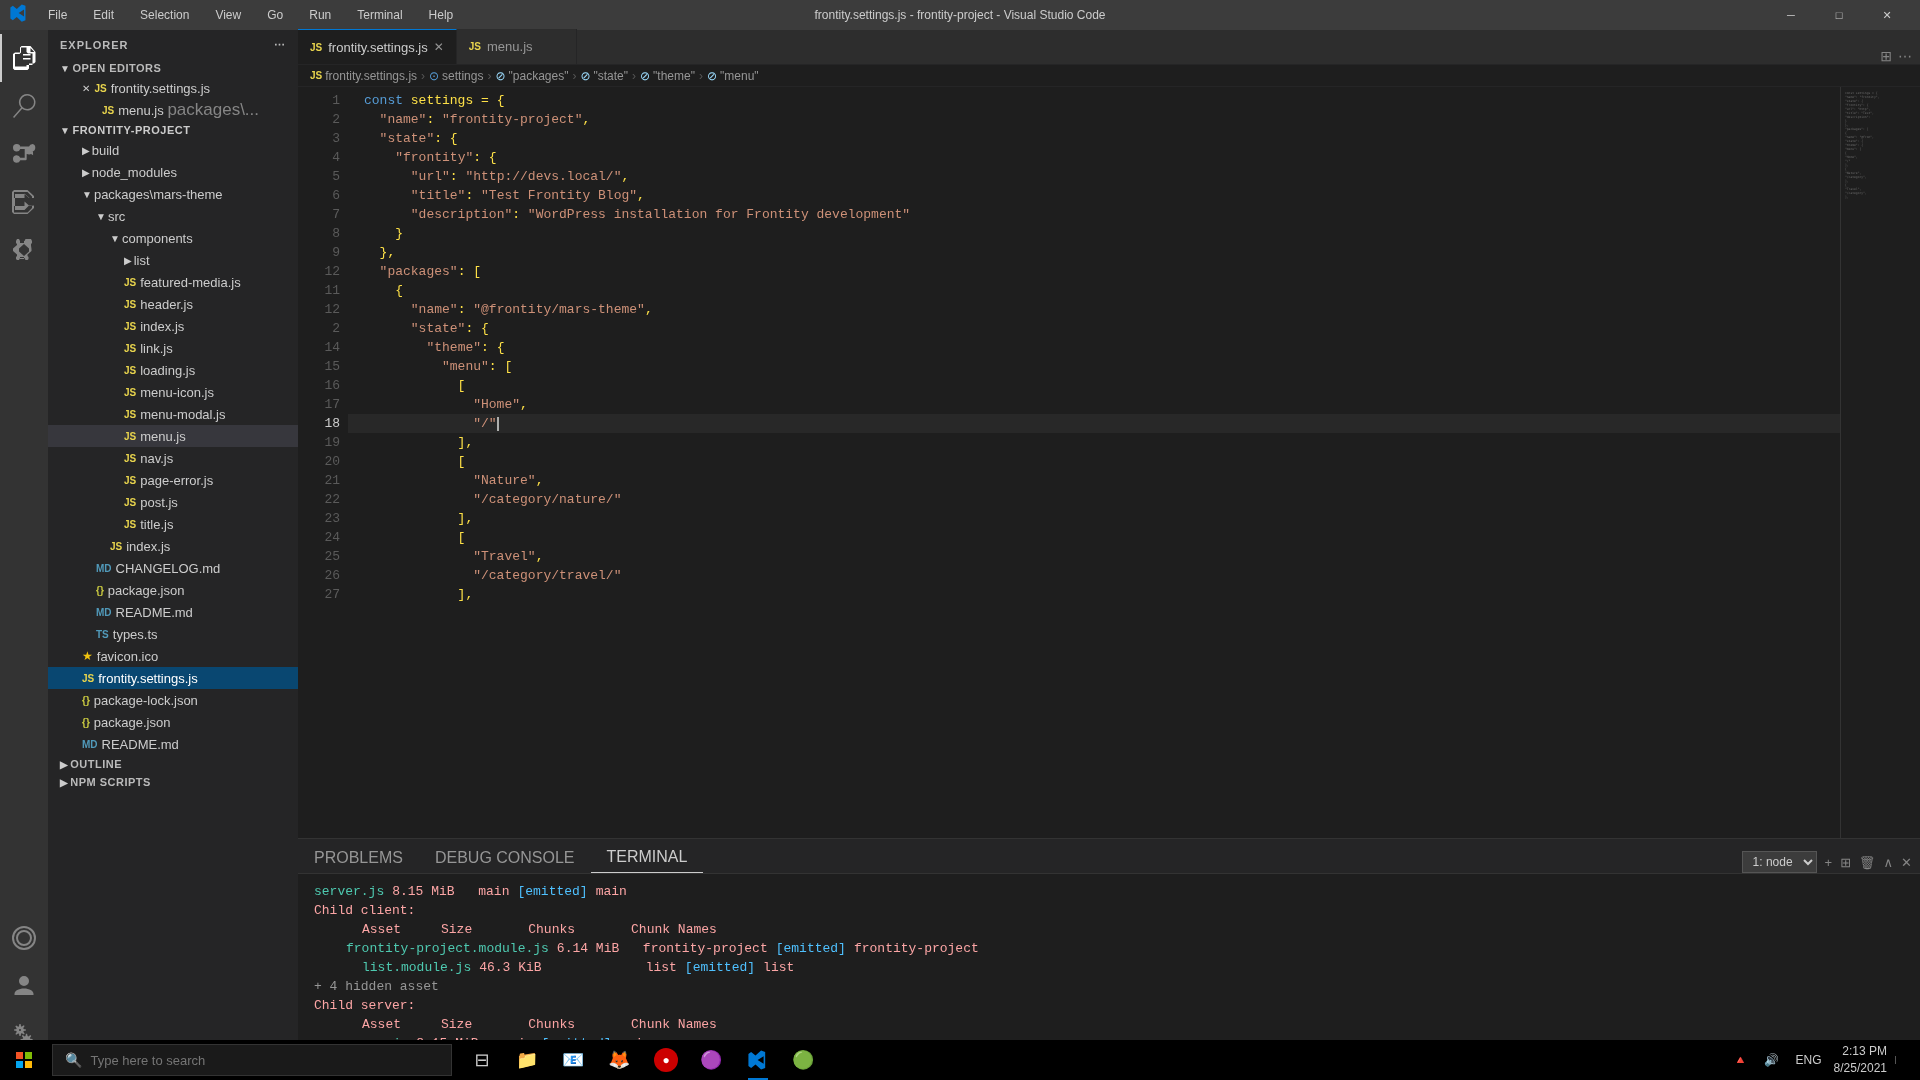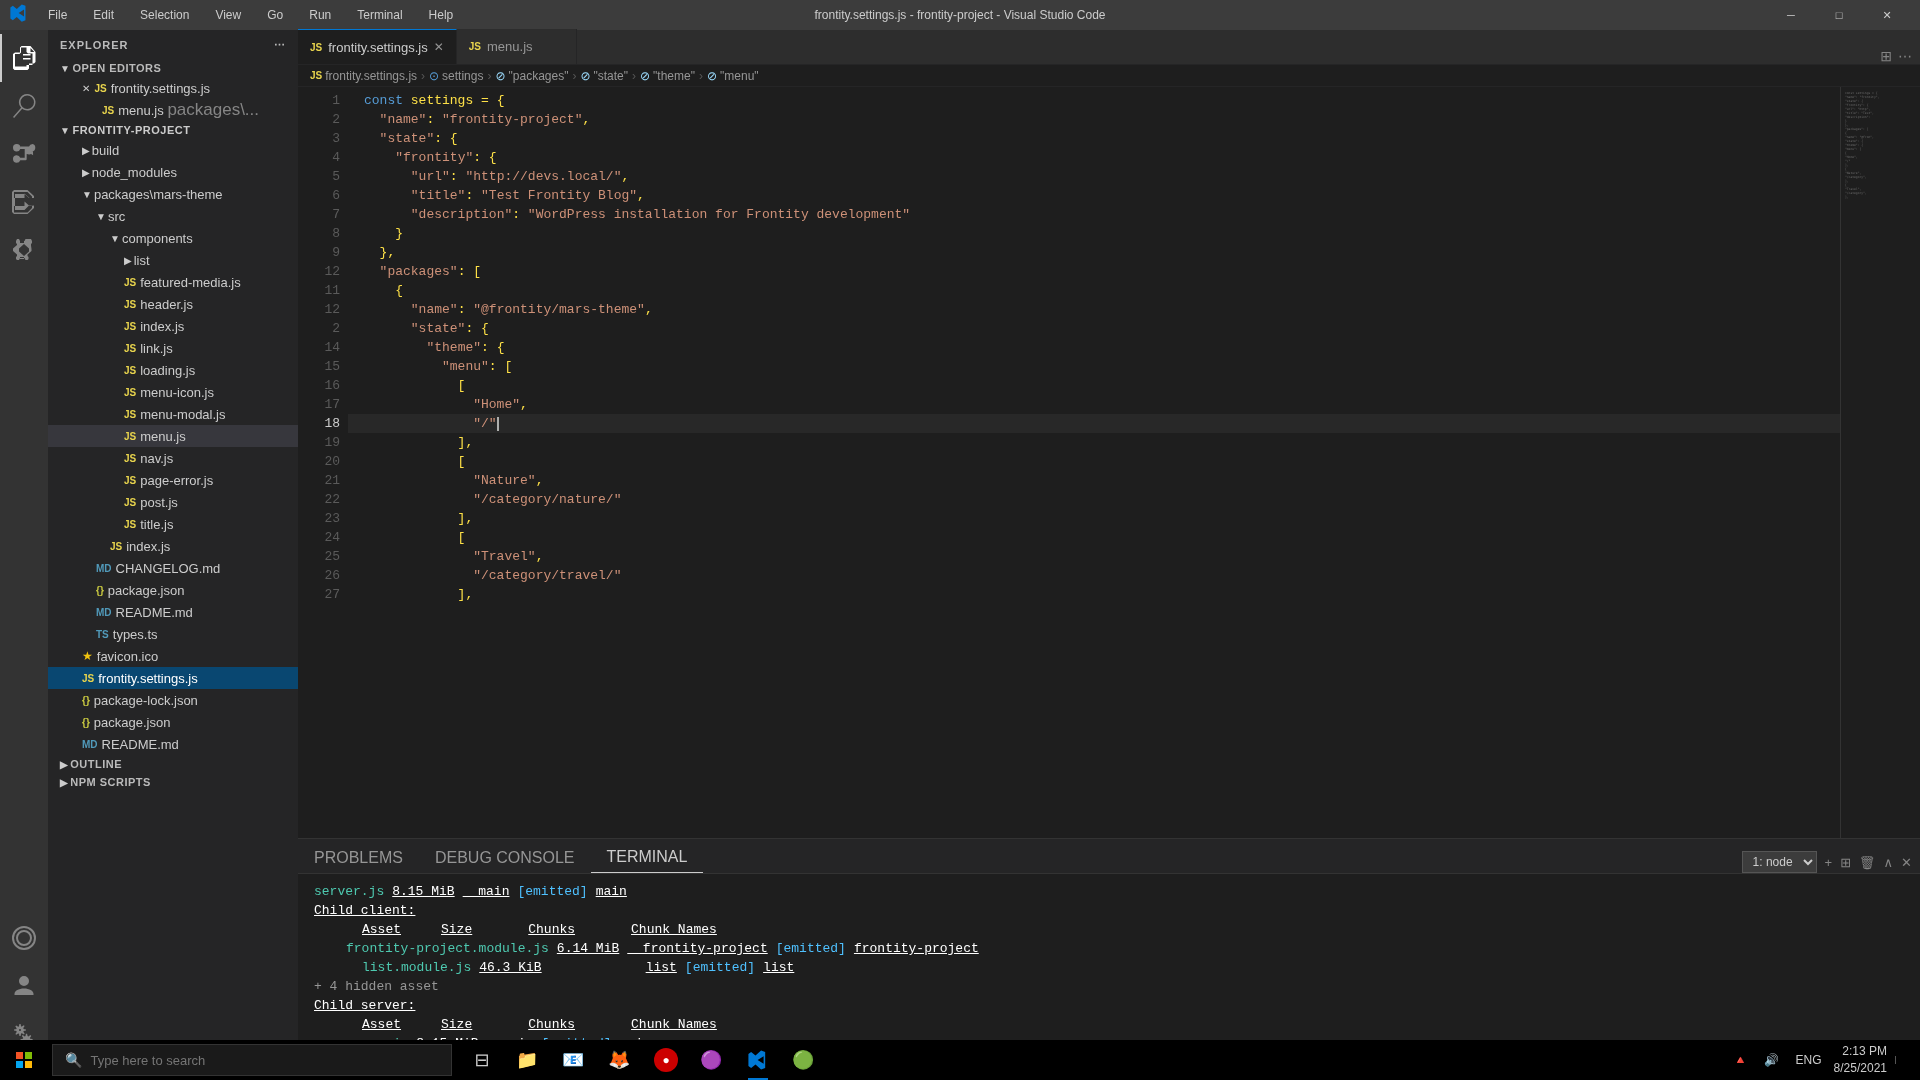--- a/index.html
+++ b/index.html
@@ -83,21 +83,21 @@
     #panel { height: 220px; background: #1e1e1e; border-top: 1px solid #333; display: flex; flex-direction: column; }
     #panel-tabs { height: 35px; background: #252526; display: flex; align-items: flex-end; border-bottom: 1px solid #333; }
     .panel-tab { padding: 6px 16px; cursor: pointer; font-size: 16px; color: #969696; }
     .panel-tab.active { color: #cccccc; border-bottom: 1px solid #cccccc; }
     #panel-right { margin-left: auto; display: flex; align-items: center; padding: 0 8px; gap: 8px; }
     #panel-right span { cursor: pointer; color: #858585; font-size: 13px; }
     #terminal-select { background: #3c3c3c; border: 1px solid #555; color: #cccccc; font-size: 12px; padding: 2px 6px; cursor: pointer; }
     #terminal-content { flex: 1; padding: 8px 16px; font-family: 'Consolas', 'Courier New', monospace; font-size: 13px; line-height: 19px; overflow-y: auto; background: #1e1e1e; }
     .term-line { display: flex; align-items: center; gap: 8px; flex-wrap: wrap; }
     .term-green { color: #4ec9b0; }
-    .term-white { color: #ffffff; text-decoration: underline; }
+    .term-white { color: #fca5a5; }
     .term-dim { color: #969696; }
     .term-cyan { color: #4fc1ff; }
     .terminal-cursor { display: inline-block; width: 8px; height: 14px; background: #aeafad; vertical-align: middle; }
 
     
     #status-bar { height: 22px; background: #007acc; display: flex; align-items: center; padding: 0 8px; gap: 12px; font-size: 12px; color: white; }
     #status-left { display: flex; align-items: center; gap: 12px; }
     #status-right { margin-left: auto; display: flex; align-items: center; gap: 12px; }
     .status-item { cursor: pointer; padding: 0 4px; display: flex; align-items: center; gap: 4px; }
 

